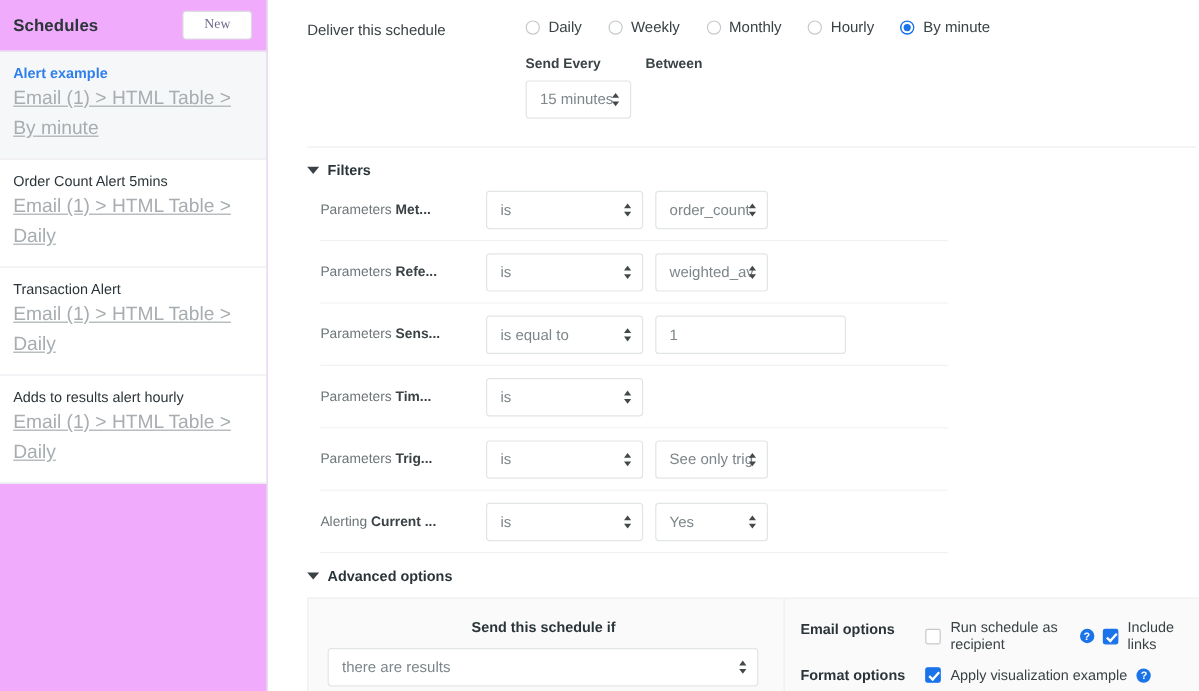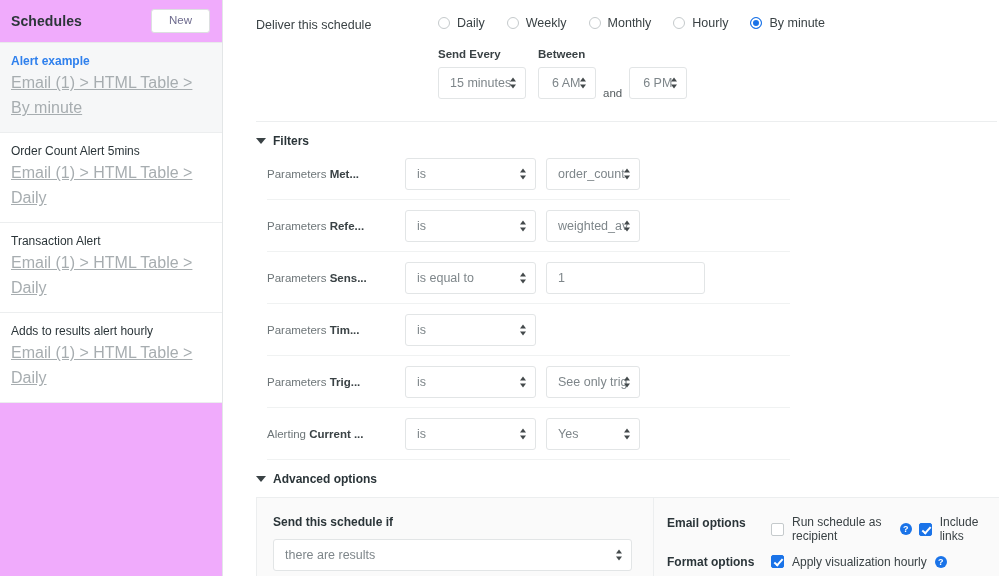--- a/index.html
+++ b/index.html
@@ -22,21 +22,21 @@
   .sidebar-header {
     height: 43px;
     display: flex; align-items: center; justify-content: space-between;
     padding: 0 12px 0 11px;
     border-bottom: 1px solid #e8eaeb;
   }
   .sidebar-title { font-size: 14px; font-weight: bold; color: #2b3539; letter-spacing: .1px; }
   .new-button {
     border: 1px solid #dcdfe0; border-radius: 3px;
     background: #fff; color: #6e6b8e;
-    font-size: 11.5px; font-family: Liberation Sans, sans-serif;
+    font-size: 11.5px; font-family: Liberation Serif, serif;
     padding: 5px 17px; cursor: pointer; line-height: 1;
   }
   .sched-list { display: block; }
   .sched-item {
     padding: 10px 12px 11px 11px;
     border-bottom: 1px solid #eceeef;
     cursor: pointer; background: #fff;
   }
   .sched-item.active { background: #f6f7f8; }
   .sched-name { font-size: 12px; color: #2b3539; line-height: 1.45; }
@@ -115,21 +115,21 @@
   .filter-label b { color: #3a4245; font-weight: bold; }
   .filter-ctrls { display: flex; gap: 10px; align-items: center; }
 
   .adv-panel {
     margin: 11px 0 0 33px; width: 744px;
     border: 1px solid #eceeef; background: #fafafa;
     display: flex; min-height: 82px;
   }
   .adv-left { flex: 0 0 397px; padding: 17px 20px 16px 16px; border-right: 1px solid #eceeef; }
   .adv-right { flex: 1; padding: 17px 12px 16px 13px; }
-  .adv-head { font-size: 12px; font-weight: bold; color: #2b3539; margin-bottom: 10px; }
+  .adv-head { font-size: 12px; font-weight: bold; color: #2b3539; margin-bottom: 10px; text-align: center; }
   .sel-wide { width: 359px; background: #fff; }
 
   .opt-row { display: flex; margin-bottom: 11px; }
   .opt-title { flex: 0 0 104px; font-size: 12px; font-weight: bold; color: #2b3539; padding-top: 1px; }
   .opt-list { display: flex; gap: 7px; }
   .cb-line { display: flex; align-items: center; gap: 8px; cursor: pointer; }
   .cb {
     width: 13px; height: 13px; flex: 0 0 13px; border-radius: 2px;
     border: 1px solid #c5cacc; background: #fff; position: relative;
   }
@@ -207,31 +207,20 @@
     <div class="send-row">
       <div class="field-block">
         <div class="field-label">Send Every</div>
         <div class="sel sel-minutes">
           <span>15 minutes</span>
           <span class="arrow"></span>
         </div>
       </div>
       <div class="field-block">
         <div class="field-label">Between</div>
-        <div style="display:flex;align-items:center;">
-          <div class="sel sel-time">
-            <span>6 AM</span>
-            <span class="arrow"></span>
-          </div>
-          <span class="and-word" style="padding-bottom:0;padding-left:7px;">and</span>
-          <div class="sel sel-time">
-            <span>6 PM</span>
-            <span class="arrow"></span>
-          </div>
-        </div>
       </div>
     </div>
 
     <hr class="hr-top">
 
     <div class="section-toggle">
       <span class="caret"></span>
       <span class="section-title">Filters</span>
     </div>
 
@@ -305,21 +294,21 @@
                 <span class="cb on"></span>
                 <span class="cb-label">Include links</span>
               </div>
             </div>
         </div>
         <div class="opt-row" style="margin-bottom:0;">
           <div class="opt-title">Format options</div>
           <div class="opt-list" id="format-cbs">
               <div class="cb-line">
                 <span class="cb on"></span>
-                <span class="cb-label">Apply visualization hourly</span>
+                <span class="cb-label">Apply visualization example</span>
                 <span class="help-icon">?</span>
               </div>
             </div>
         </div>
       </div>
     </div>
 
   </div>
 </div>
 

